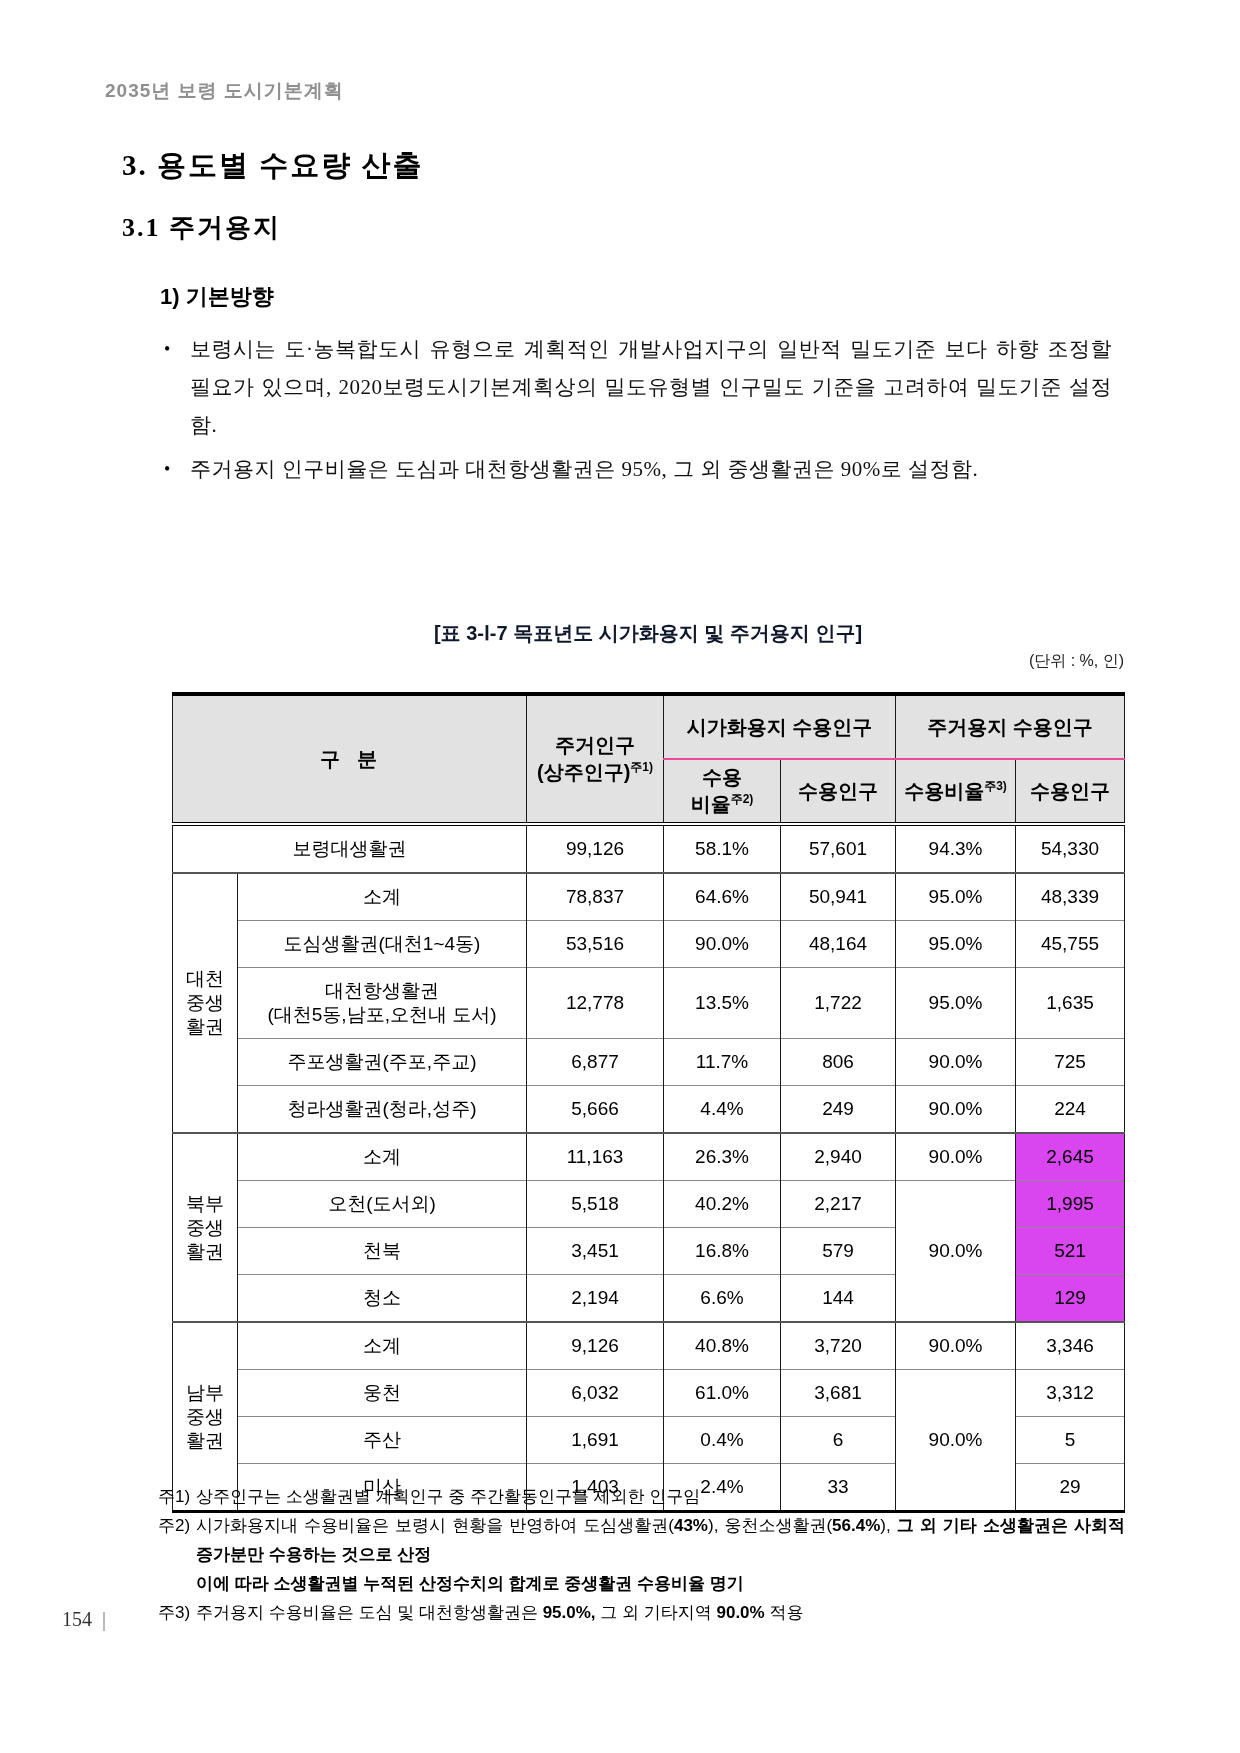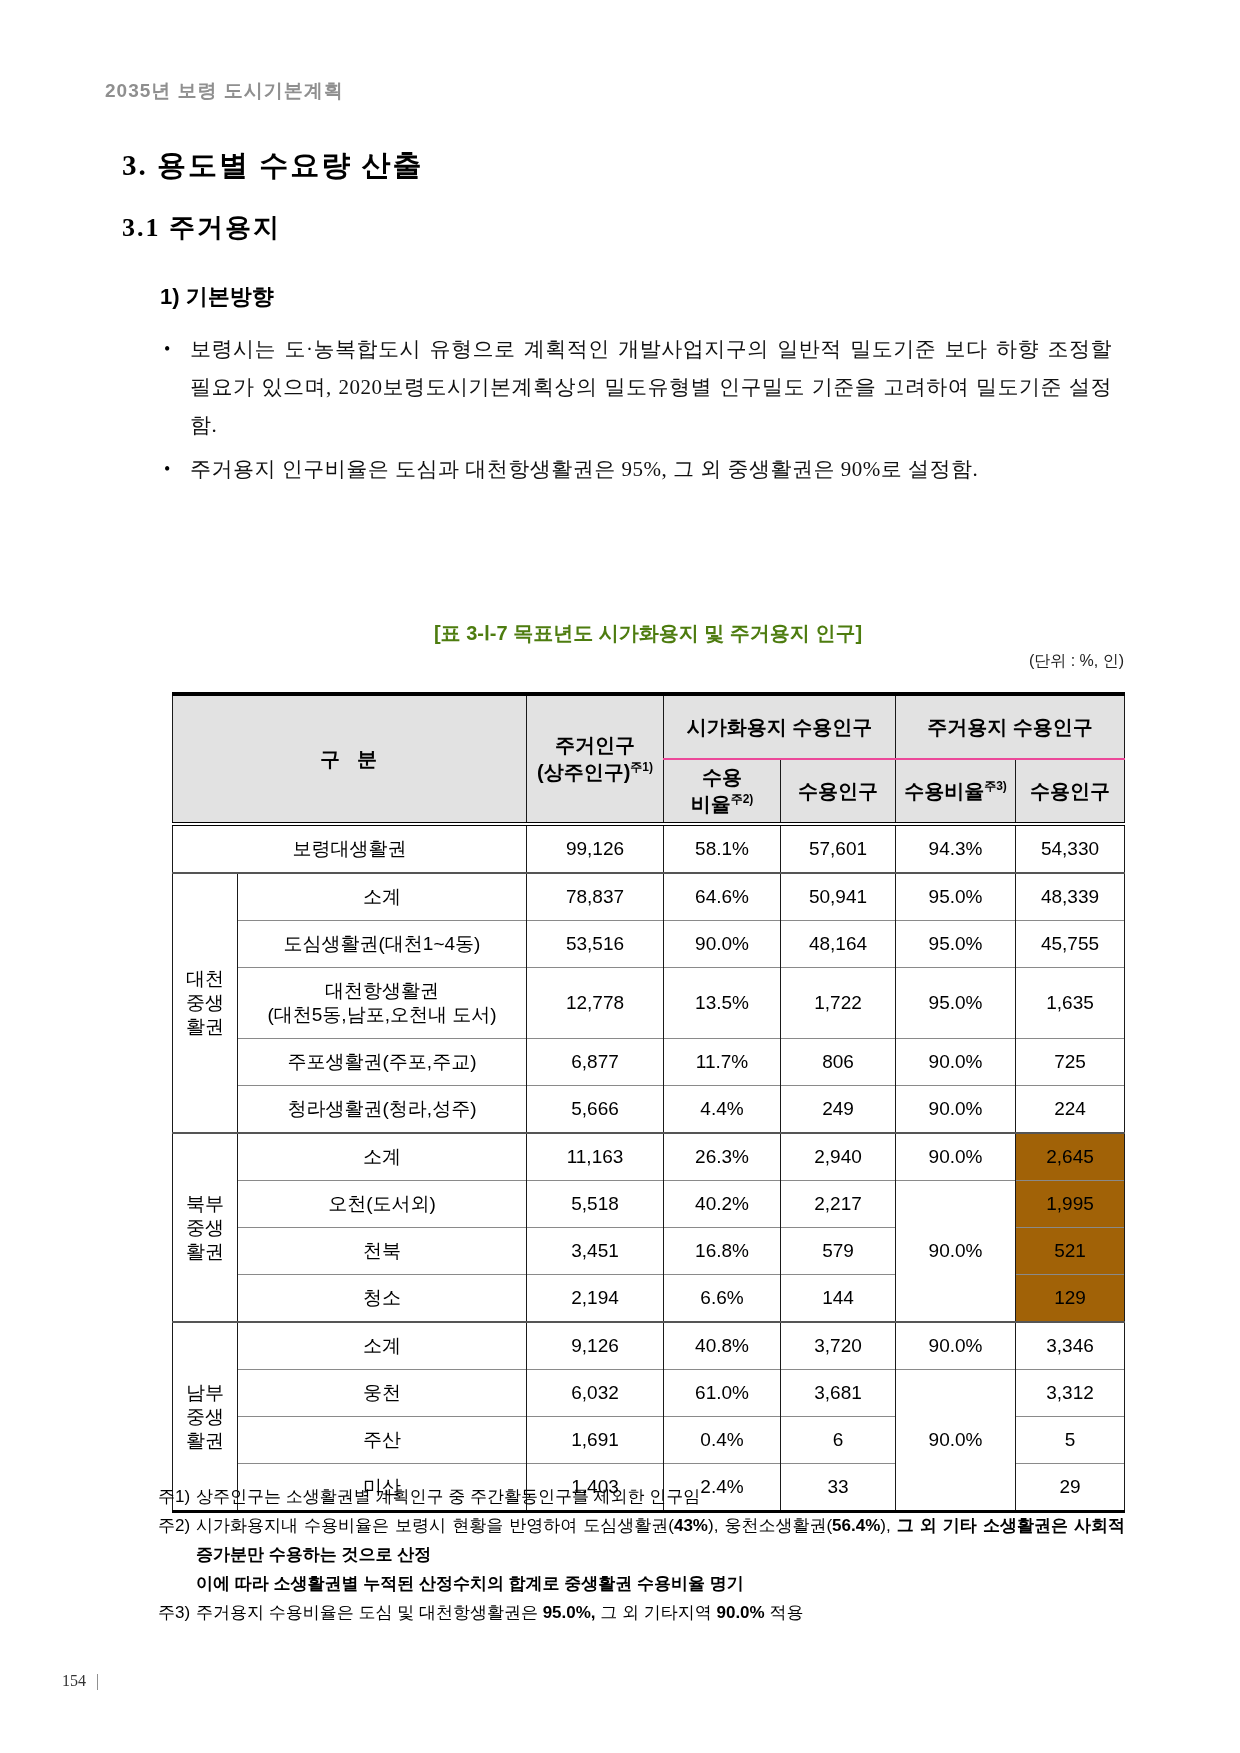--- a/index.html
+++ b/index.html
@@ -35,21 +35,21 @@
   .bullet{position:relative;padding-left:40px;margin-bottom:6px;}
   .bullet::before{
     content:"\2022";position:absolute;left:14px;top:0;
     font-size:18px;color:#000;
   }
   .caption-wrap{
     position:absolute;left:172px;top:620px;width:952px;
     font-family:"Liberation Sans", sans-serif;
   }
   .tbl-caption{
-    text-align:center;font-weight:bold;font-size:20px;color:#4d7c0f;
+    text-align:center;font-weight:bold;font-size:20px;color:#0f172a;
   }
   .tbl-unit{
     position:absolute;right:0;top:31px;font-size:16px;color:#222;
   }
   table.demand{
     position:absolute;left:172px;top:692px;width:952px;
     border-collapse:collapse;table-layout:fixed;
     border-top:4px solid #000;border-bottom:3px solid #000;
     border-left:1px solid #1a1a1a;border-right:1px solid #1a1a1a;
     font-family:"Liberation Sans", sans-serif;font-size:19px;color:#000;
@@ -63,36 +63,36 @@
     background:#e2e2e2;font-weight:bold;font-size:20px;
     border-top:1px solid #1a1a1a;border-bottom:2px solid #ec4899;
   }
   td.dbl{border-bottom:4px double #000;}
   tr.hrow1 td{height:62px;}
   tr.hrow2 td{height:62px;}
   tr.dr td{height:46px;}
   tr.drt td{height:70px;}
   td.bt-gray{border-top:1px solid #8a8a8a;}
   td.bt-dark{border-top:2px solid #555;}
-  td.shade{background:#a16207;margin-left:16px;}
+  td.shade{background:#d946ef;margin-left:16px;}
   td.pre{white-space:pre-line;line-height:24px;}
   td.gubun{white-space:pre;letter-spacing:2px;}
   sup{font-size:12px;}
   .footnotes{
     position:absolute;left:158px;top:1482px;width:967px;
     font-family:"Liberation Sans", sans-serif;font-size:17px;
     line-height:29px;color:#000;
   }
   .fn{position:relative;padding-left:38px;text-align:justify;}
   .fn-marker{position:absolute;left:0;top:0;}
   .fn b{font-weight:bold;}
   .fn .fn-block{font-weight:bold;}
   .page-num{
-    position:absolute;left:62px;top:1672px;
-    font-family:"Liberation Serif", serif;font-size:16px;color:#333;
+    position:absolute;left:62px;top:1608px;
+    font-family:"Liberation Serif", serif;font-size:20px;color:#333;
   }
   .page-num .bar{color:#777;margin-left:10px;}
 </style>
 </head>
 <body>
 
 <div class="running-head">2035년 보령 도시기본계획</div>
 
 <div class="h1">3. 용도별 수요량 산출</div>
 <div class="h2">3.1 주거용지</div>

